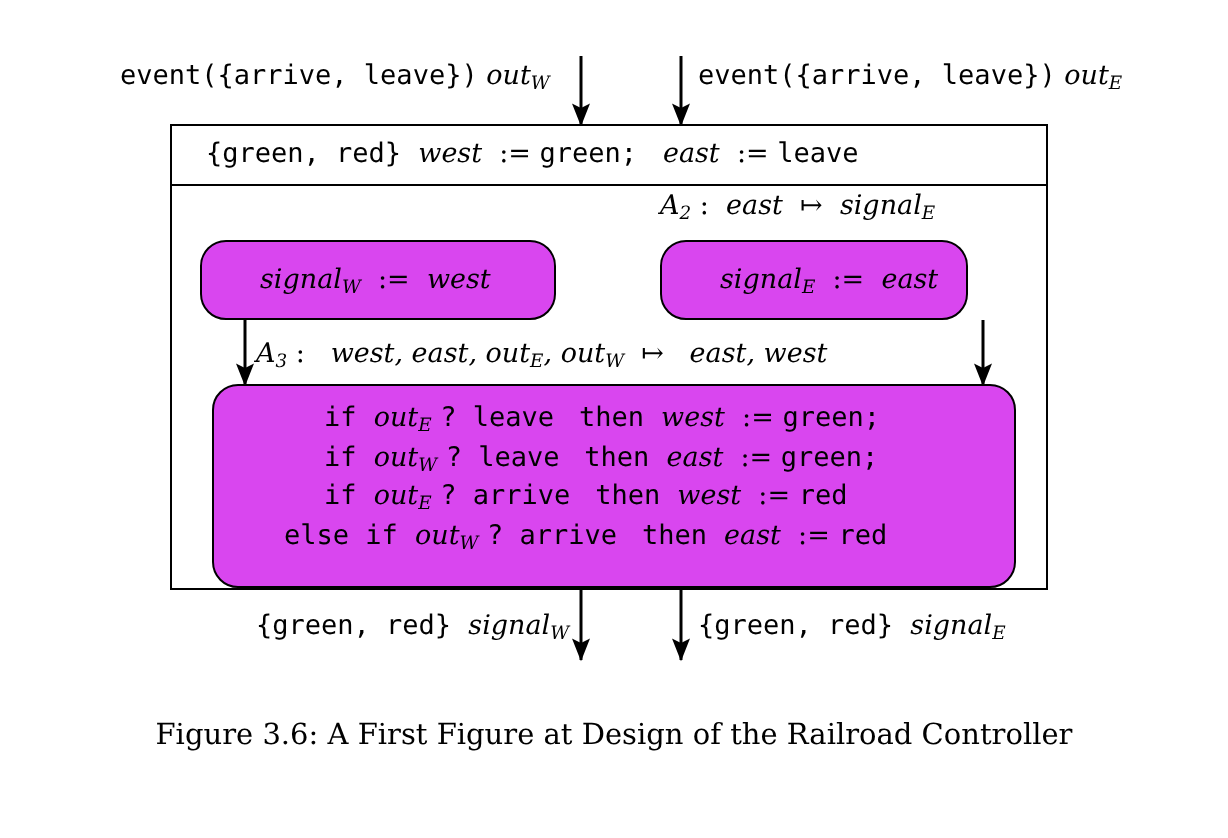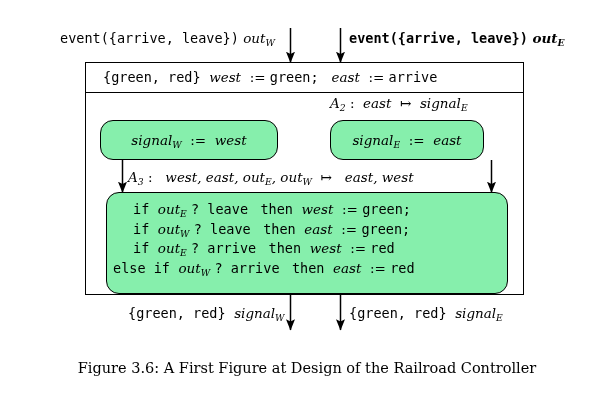--- a/index.html
+++ b/index.html
@@ -79,24 +79,24 @@
   }
   #a1-label { left: 92px;  top: 97px; }
   #a2-label { left: 330px; top: 97px; }
   #a3-label { left: 128px; top: 171px; }
 
   
   .rbox {
     border: 1.4px solid #000000;
     border-radius: 13px;
     box-sizing: border-box;
-    background: #86efac;
+    background: #d946ef;
     display: flex;
     align-items: center;
-    justify-content: center;
+    padding-left: 29px;
   }
   .rbox-text {
     font-size: 13.5px;
     white-space: nowrap;
     line-height: 1.35;
   }
 
   #box-a1 { left: 100px; top: 120px; width: 178px; height: 40px; }
   #box-a2 { left: 330px; top: 120px; width: 154px; height: 40px; }
 
@@ -125,21 +125,21 @@
     left: 0;
     top: 360px;
     width: 614px;
     text-align: center;
     font-size: 14.5px;
     white-space: nowrap;
   }
 
   
   #in-label-w  { left: 60px;  top: 32px; }
-  #in-label-e  { left: 349px; top: 32px; font-weight: bold; }
+  #in-label-e  { left: 349px; top: 32px; }
   #out-label-w { left: 128px; top: 307px; }
   #out-label-e { left: 349px; top: 307px; }
 </style>
 </head>
 <body>
 
 <div id="figure-root">
 
   <div class="abs port-label" id="in-label-w">
     <span class="tt">event(</span><span class="tt">{arrive, leave}</span><span class="tt">)</span>
@@ -152,21 +152,21 @@
   </div>
 
   <div class="abs" id="outer-block">
 
     <div class="abs" id="state-decl-row">
       <div class="abs" id="state-decl-text">
         <span class="tt">{green, red}</span>
         <span class="math-var">&nbsp;west</span>
         <span class="serif">&nbsp;:=&nbsp;</span><span class="tt">green;</span>
         <span class="math-var">&nbsp;&nbsp;east</span>
-        <span class="serif">&nbsp;:=&nbsp;</span><span class="tt">arrive</span>
+        <span class="serif">&nbsp;:=&nbsp;</span><span class="tt">leave</span>
       </div>
     </div>
   </div>
 
 
   <div class="abs rbox" id="box-a1">
     <div class="rbox-text">
       <span class="math-var">signal<sub>W</sub></span>
       <span class="serif">&nbsp;:=&nbsp;</span>
       <span class="math-var">west</span>

